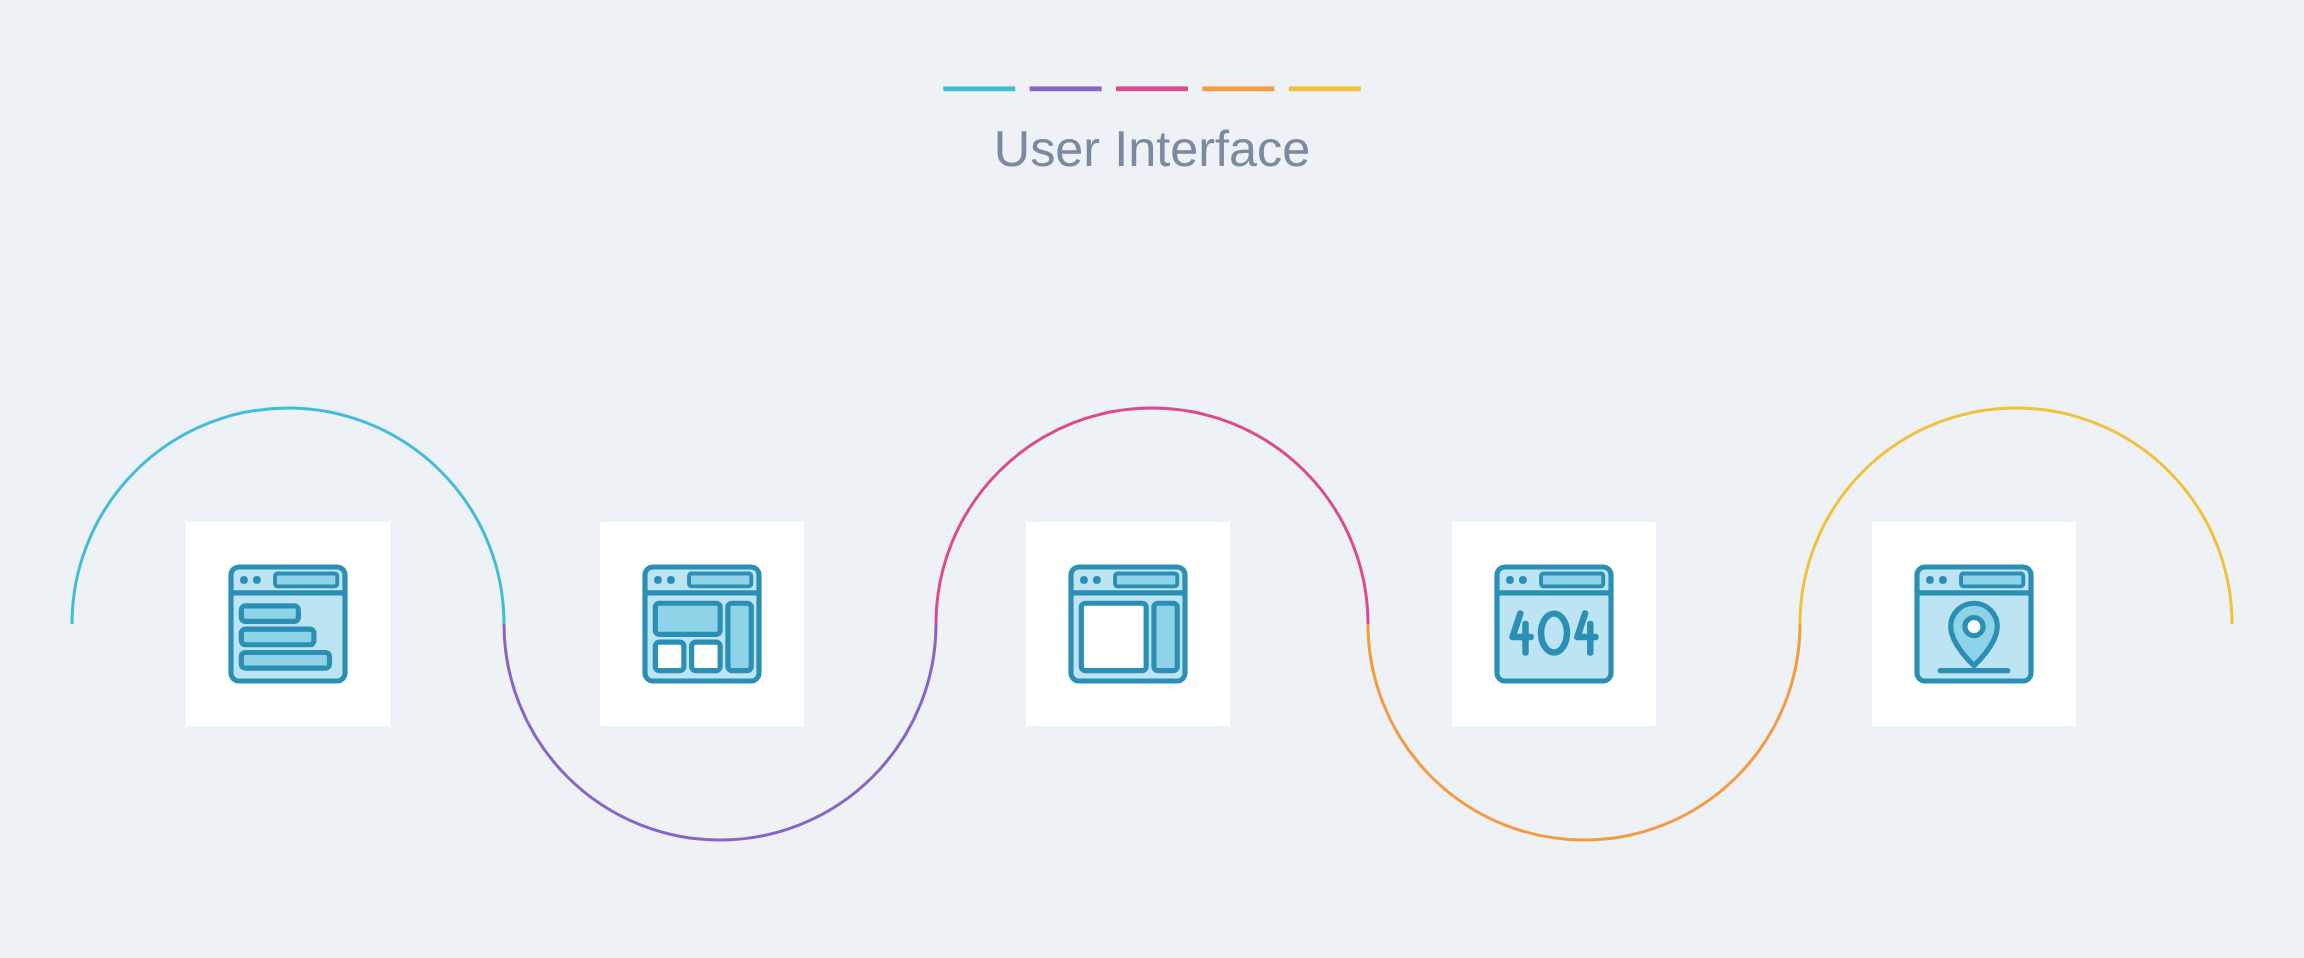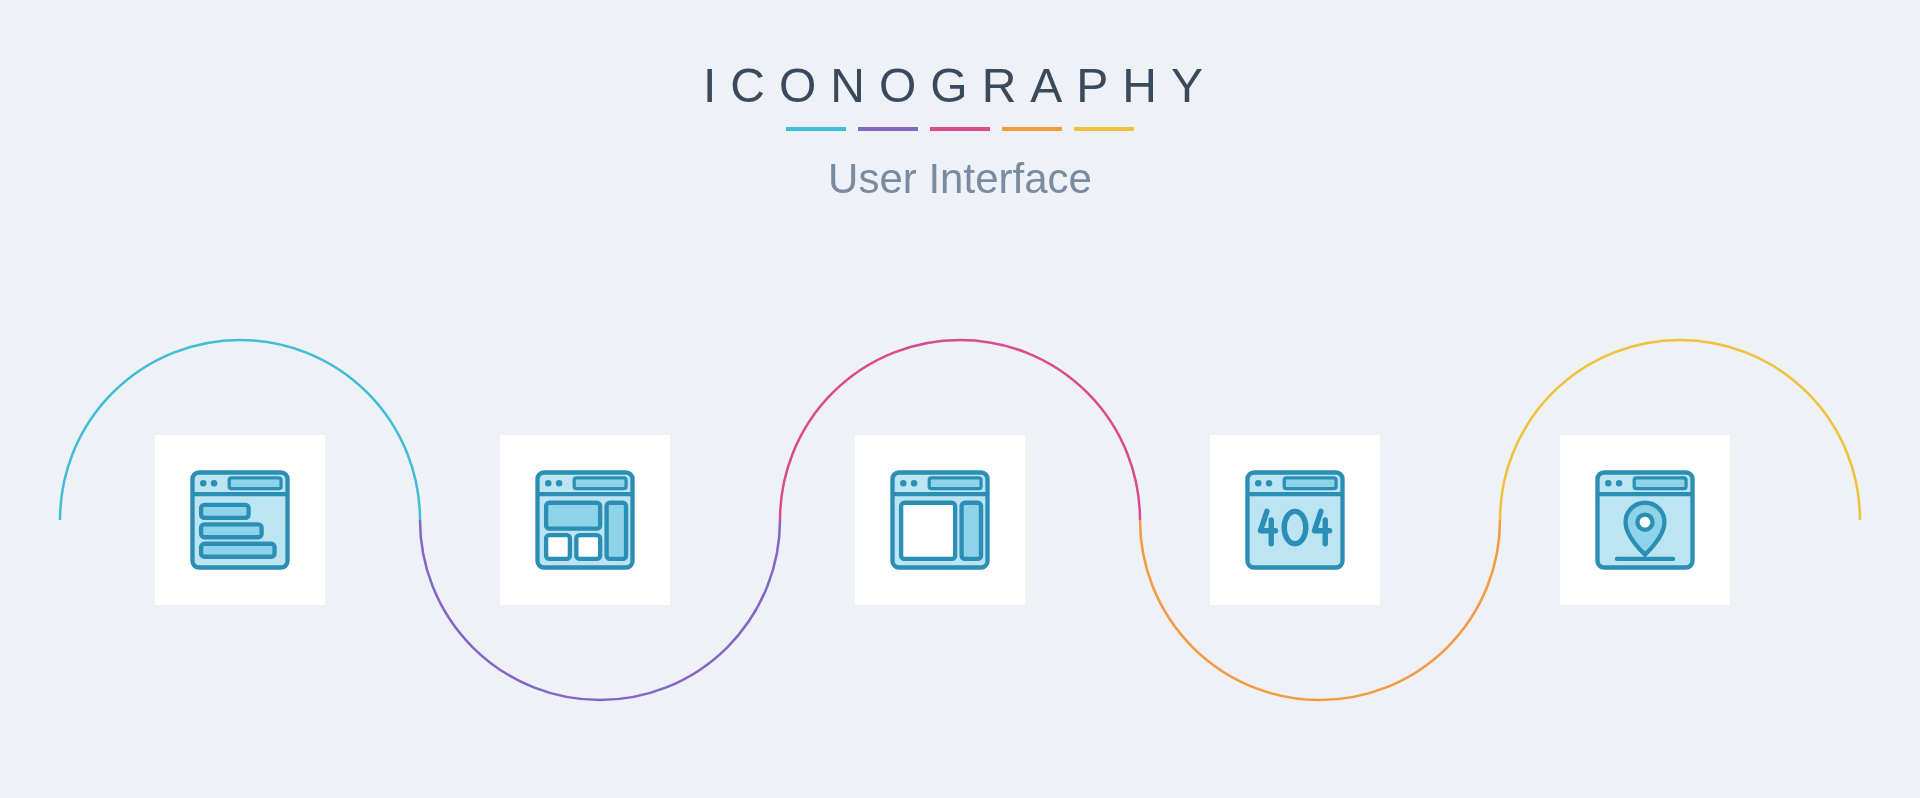--- a/index.html
+++ b/index.html
@@ -71,21 +71,20 @@
   .card1 { left: 155px;  top: 175px; }
   .card2 { left: 500px;  top: 175px; }
   .card3 { left: 855px;  top: 175px; }
   .card4 { left: 1210px; top: 175px; }
   .card5 { left: 1560px; top: 175px; }
 </style>
 </head>
 <body>
 
 <div class="header">
-  <div class="title">ICONOGRAPHY</div>
   <div class="underline-row">
     <span class="u1"></span>
     <span class="u2"></span>
     <span class="u3"></span>
     <span class="u4"></span>
     <span class="u5"></span>
   </div>
   <div class="subtitle">User Interface</div>
 </div>
 

